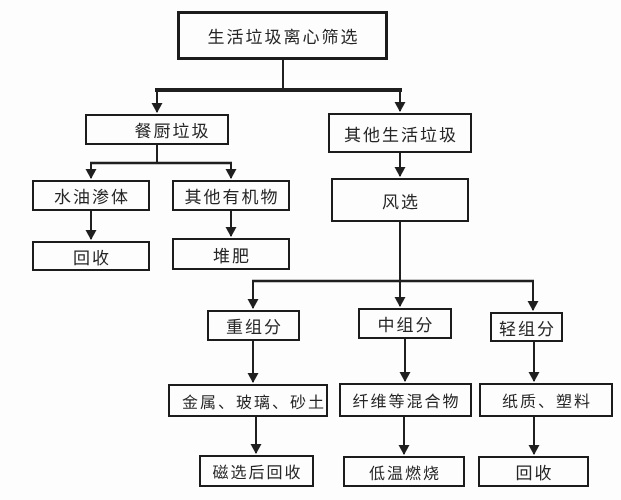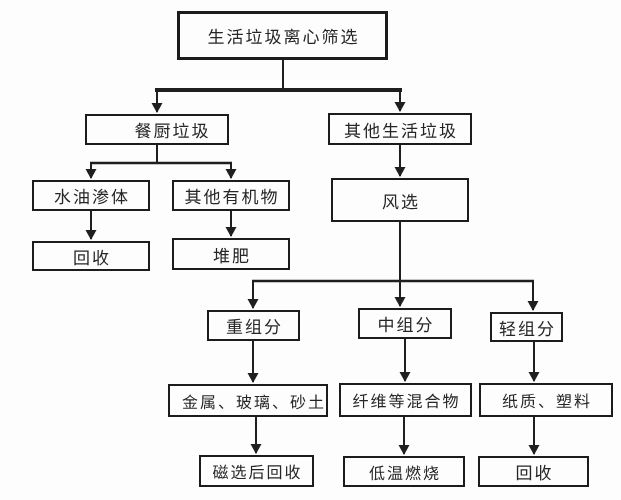--- a/index.html
+++ b/index.html
@@ -36,21 +36,21 @@
     white-space: nowrap;
     text-align: center;
   }
   .node.small { font-size: 16px; }
   .node.thick { border-width: 3px; }
   .node span { display: inline-block; text-indent: 2px; }
 
   
   #n-root            { left:177px; top:11px;  width:211px; height:49px; }
   #n-kitchen         { left:85px;  top:114px; width:144px; height:31px;padding-left:29px; }
-  #n-other-waste     { left:328px; top:113px; width:144px; height:32px; }
+  #n-other-waste     { left:328px; top:113px; width:144px; height:40px; }
   #n-water-oil       { left:32px;  top:180px; width:118px; height:31px; }
   #n-other-organic   { left:172px; top:180px; width:118px; height:31px; }
   #n-air-classify    { left:331px; top:178px; width:138px; height:44px; }
   #n-recycle-left    { left:32px;  top:241px; width:118px; height:30px; }
   #n-compost         { left:172px; top:238px; width:118px; height:32px; }
   #n-heavy           { left:207px; top:310px; width:93px;  height:31px; }
   #n-medium          { left:358px; top:308px; width:94px;  height:31px; }
   #n-light           { left:490px; top:312px; width:73px;  height:30px; }
   #n-metal           { left:168px; top:384px; width:160px; height:33px;justify-content:flex-end; }
   #n-fiber           { left:339px; top:383px; width:133px; height:34px; }

